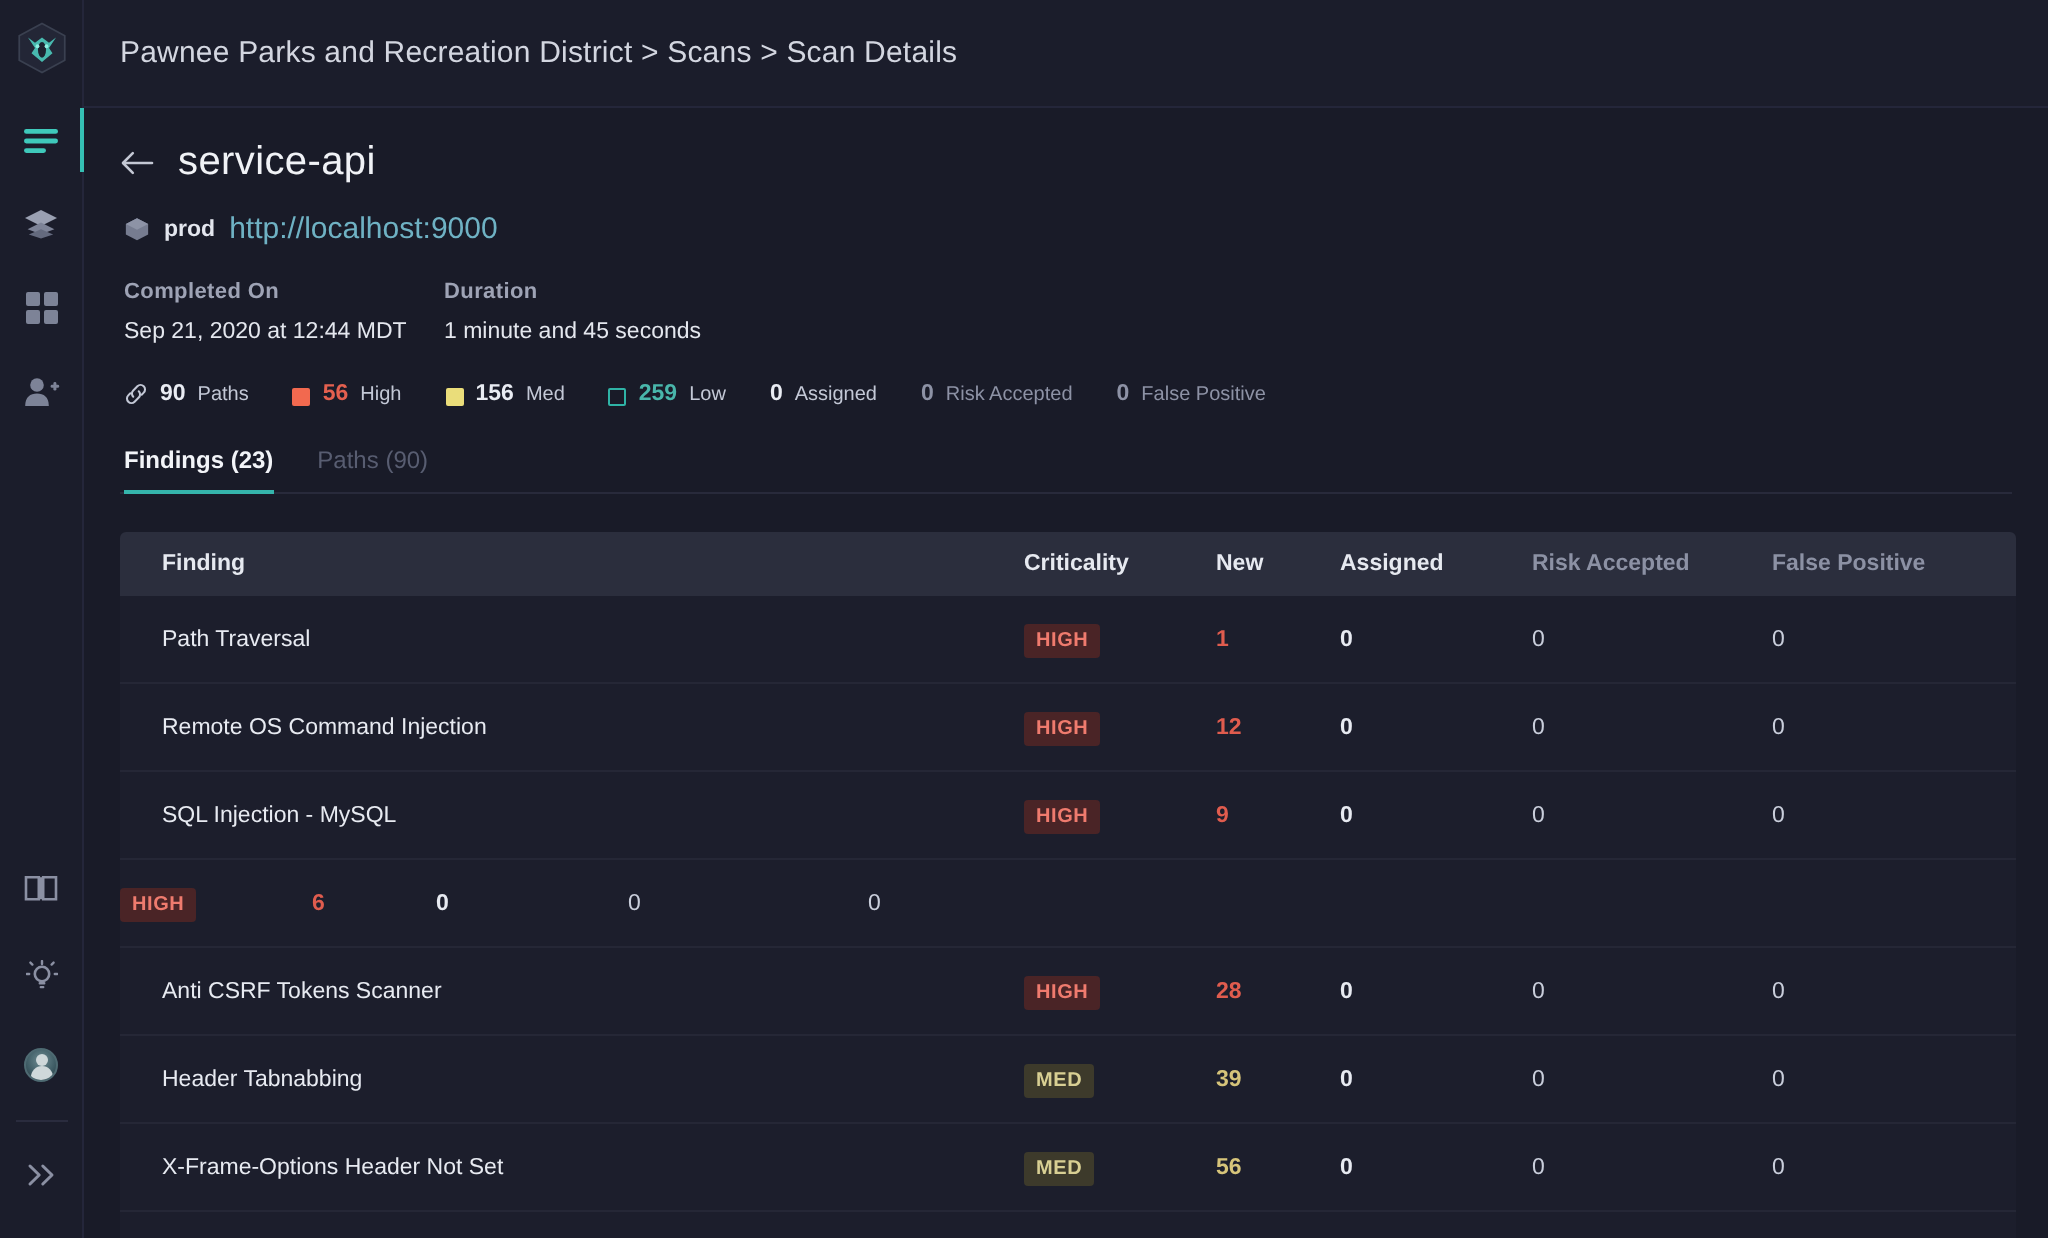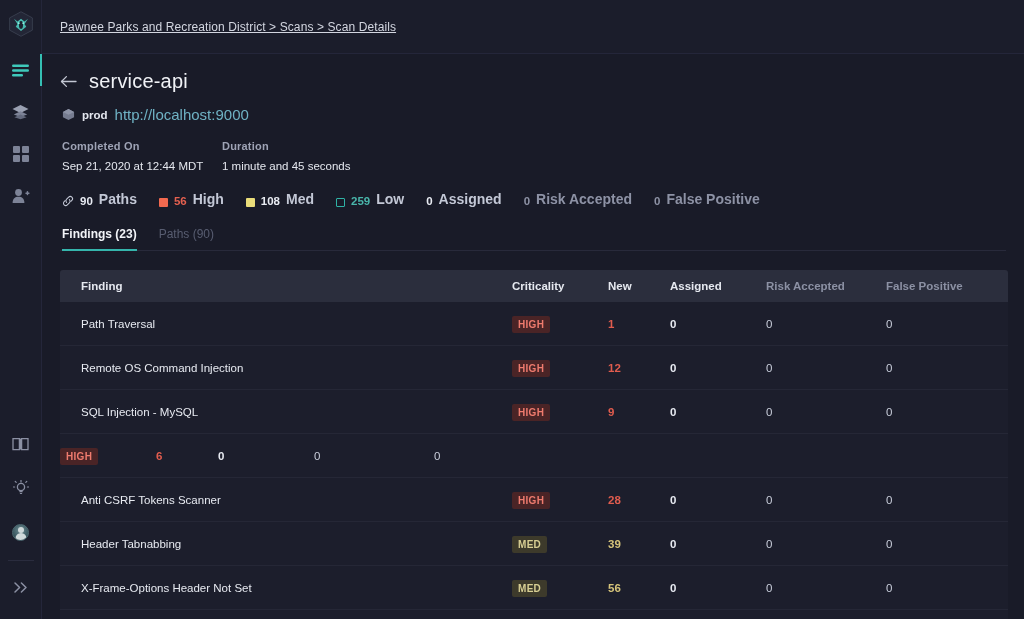--- a/index.html
+++ b/index.html
@@ -62,21 +62,21 @@
   
   .main { flex: 1; height: 619px; display: flex; flex-direction: column; background: #191b28; min-width: 0; }
 
   .topbar {
     height: 54px; flex: 0 0 54px;
     background: #1b1d2b;
     border-bottom: 1px solid #24263a;
     display: flex; align-items: center;
     padding-left: 18px;
   }
-  .breadcrumb { font-size: 12px; color: #d3d6e0; letter-spacing: .1px; text-decoration: underline; }
+  .breadcrumb { font-size: 15px; color: #d3d6e0; letter-spacing: .1px; }
 
   .content {
     flex: 1; min-height: 0; overflow: hidden;
     padding: 0 18px 0 18px;
     background: #191b28;
   }
   .inner { max-width: 952px; }
 
   
   .title-row { display: flex; align-items: center; gap: 12px; padding-top: 16px; }
@@ -90,21 +90,21 @@
   .meta-row { display: flex; margin-top: 17px; padding-left: 2px; }
   .meta-col { margin-right: 0; }
   .meta-col.c1 { width: 160px; }
   .meta-label { font-size: 11px; color: #9ea3b5; font-weight: bold; letter-spacing: .2px; }
   .meta-value { font-size: 11.5px; color: #e4e7ee; margin-top: 8px; }
 
   
   .stats-row { display: flex; align-items: center; margin-top: 19px; padding-left: 2px; gap: 0; }
   .stat { display: flex; align-items: flex-end; gap: 6px; margin-right: 22px; }
   .stat .num { font-size: 11.5px; font-weight: bold; }
-  .stat .lbl { font-size: 14px; font-weight: bold; }
+  .stat .lbl { font-size: 10px; }
   .sw { width: 9px; height: 9px; display: inline-block; border-radius: 1px; }
   .sw.high { background: #f2694f; }
   .sw.med  { background: #eadd7a; }
   .sw.low  { background: transparent; border: 1.4px solid #2fb3a6; }
 
   
   .tabs { display: flex; gap: 22px; margin-top: 20px; padding-left: 2px; border-bottom: 1px solid #282a3b; }
   .tab { font-size: 12px; padding-bottom: 9px; cursor: pointer; position: relative; }
   .tab.active { color: #f2f4f8; font-weight: bold; }
   .tab.inactive { color: #585d71; }
@@ -307,21 +307,21 @@
             <span class="num" style="color:#e9ecf3">90</span>
             <span class="lbl" style="color:#c3c8d6">Paths</span>
           </div>
           <div class="stat">
             <span class="sw high"></span>
             <span class="num" style="color:#e4604f">56</span>
             <span class="lbl" style="color:#c3c8d6">High</span>
           </div>
           <div class="stat">
             <span class="sw med"></span>
-            <span class="num" style="color:#e9ecf3">108</span>
+            <span class="num" style="color:#e9ecf3">156</span>
             <span class="lbl" style="color:#c3c8d6">Med</span>
           </div>
           <div class="stat">
             <span class="sw low"></span>
             <span class="num" style="color:#49b6ab">259</span>
             <span class="lbl" style="color:#c3c8d6">Low</span>
           </div>
           <div class="stat">
             <span class="num" style="color:#e9ecf3">0</span>
             <span class="lbl" style="color:#c3c8d6">Assigned</span>

